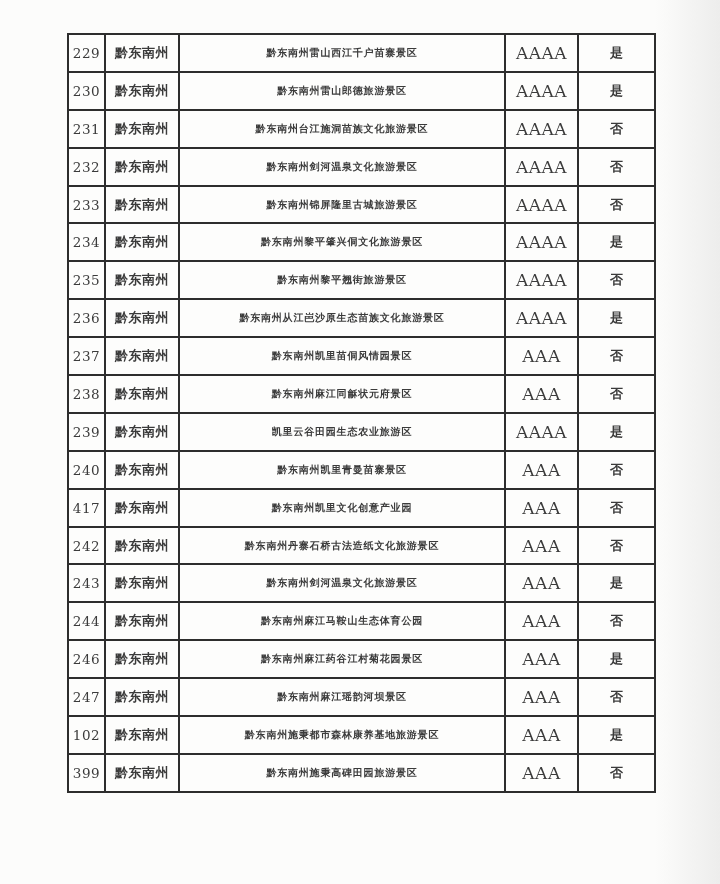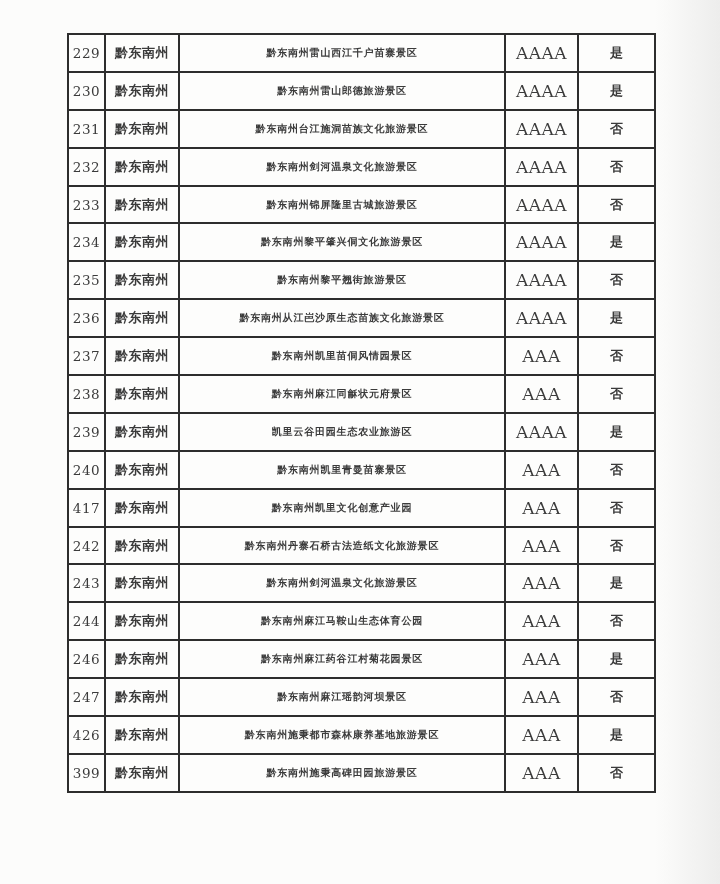--- a/index.html
+++ b/index.html
@@ -202,21 +202,21 @@
           <td class="cell-status">是</td>
         </tr>
         <tr>
           <td class="cell-no">247</td>
           <td class="cell-region">黔东南州</td>
           <td class="cell-name">黔东南州麻江瑶韵河坝景区</td>
           <td class="cell-rating">AAA</td>
           <td class="cell-status">否</td>
         </tr>
         <tr>
-          <td class="cell-no">426</td>
+          <td class="cell-no">102</td>
           <td class="cell-region">黔东南州</td>
           <td class="cell-name">黔东南州施秉都市森林康养基地旅游景区</td>
           <td class="cell-rating">AAA</td>
           <td class="cell-status">是</td>
         </tr>
         <tr>
           <td class="cell-no">399</td>
           <td class="cell-region">黔东南州</td>
           <td class="cell-name">黔东南州施秉高碑田园旅游景区</td>
           <td class="cell-rating">AAA</td>

